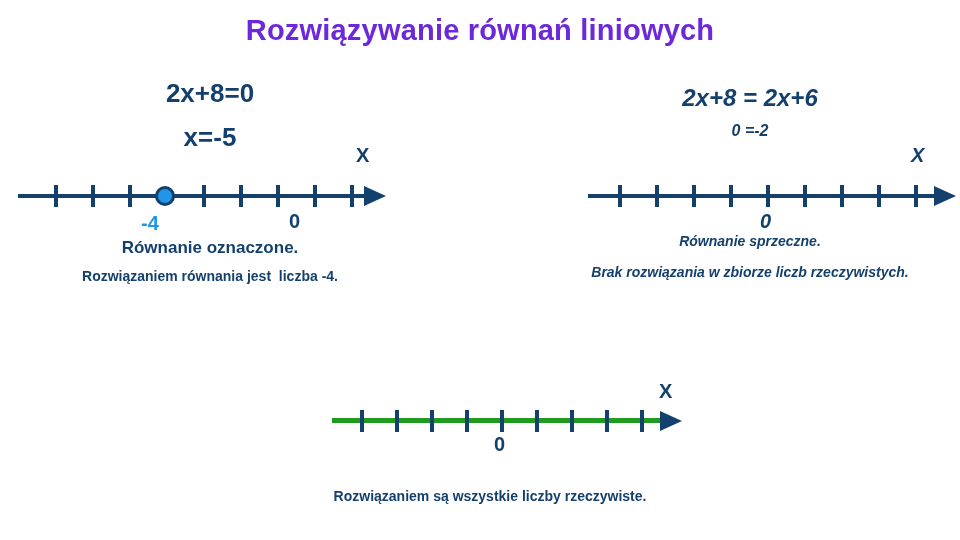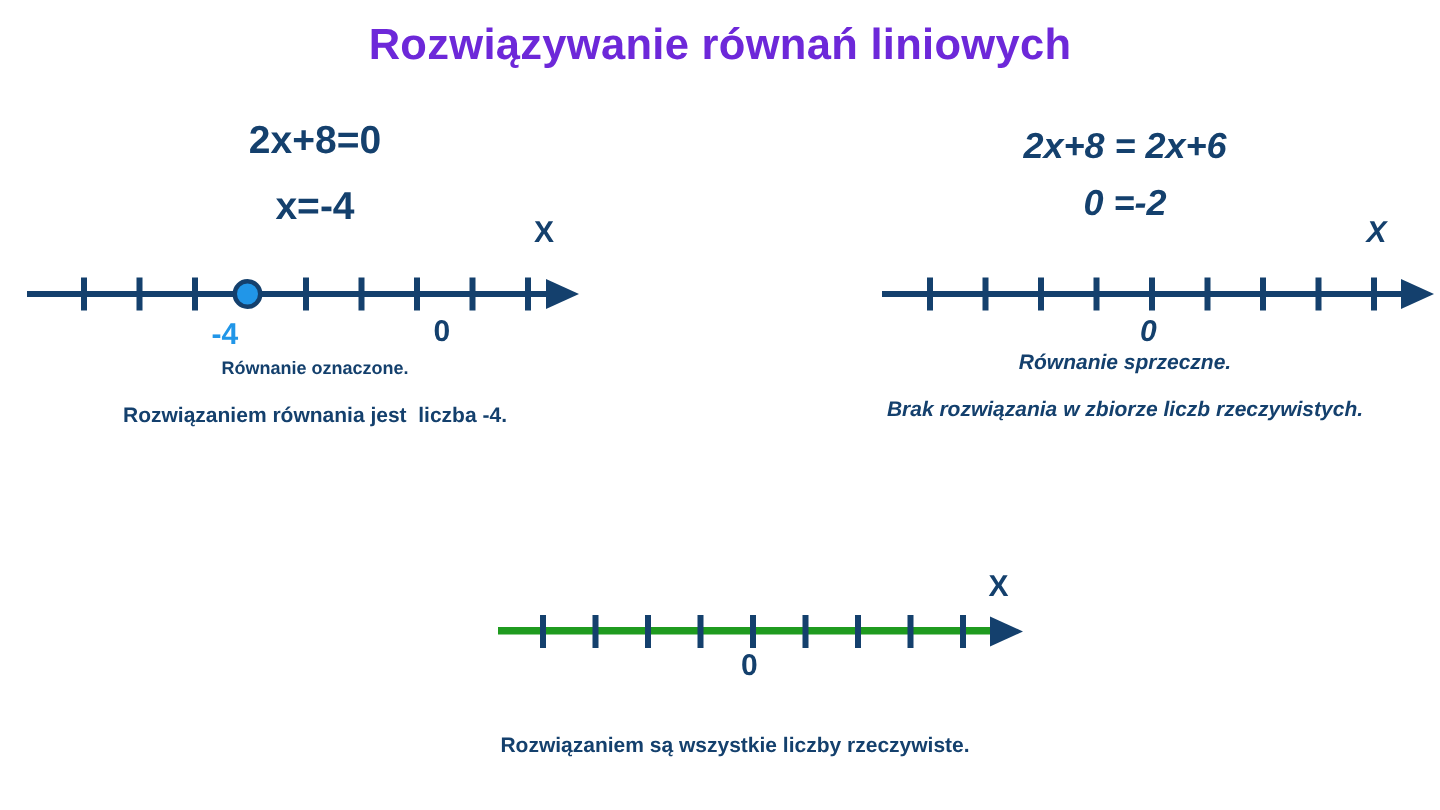--- a/index.html
+++ b/index.html
@@ -85,45 +85,45 @@
     border-radius: 50%;
     background: #2196e8;
     border: 3px solid #14406d;
     box-sizing: border-box;
   }
 
   
   #panel-determinate { left: 0px; top: 78px; width: 440px; height: 215px; }
   #panel-determinate .eq1 { position: absolute; left: 0; top: 0; width: 420px; text-align: center; font-size: 26px; }
   #panel-determinate .eq2 { position: absolute; left: 0; top: 44px; width: 420px; text-align: center; font-size: 26px; }
-  #panel-determinate .cap1 { position: absolute; left: 0; top: 160px; width: 420px; font-size: 12px; }
+  #panel-determinate .cap1 { position: absolute; left: 0; top: 160px; width: 420px; font-size: 17px; }
   #panel-determinate .cap2 { position: absolute; left: 0; top: 190px; width: 420px; font-size: 14px; }
 
   
   #panel-contradictory { left: 540px; top: 78px; width: 420px; height: 215px; font-style: italic; }
   #panel-contradictory .eq1 { position: absolute; left: 0; top: 6px; width: 420px; text-align: center; font-size: 24px; }
-  #panel-contradictory .eq2 { position: absolute; left: 0; top: 44px; width: 420px; text-align: center; font-size: 24px; }
+  #panel-contradictory .eq2 { position: absolute; left: 0; top: 44px; width: 420px; text-align: center; font-size: 16px; }
   #panel-contradictory .cap1 { position: absolute; left: 0; top: 155px; width: 420px; font-size: 14px; }
   #panel-contradictory .cap2 { position: absolute; left: 0; top: 186px; width: 420px; font-size: 14px; }
 
   
   #panel-identity { left: 270px; top: 300px; width: 440px; height: 215px; }
   #panel-identity .eq1 { position: absolute; left: 0; top: 4px; width: 440px; text-align: center; font-size: 24px; }
   #panel-identity .eq2 { position: absolute; left: 0; top: 42px; width: 440px; text-align: center; font-size: 24px; }
   #panel-identity .cap1 { position: absolute; left: 0; top: 157px; width: 440px; font-size: 14px; }
   #panel-identity .cap2 { position: absolute; left: 0; top: 188px; width: 440px; font-size: 14px; }
 </style>
 </head>
 <body>
 
 <div class="title">Rozwiązywanie równań liniowych</div>
 
 <div class="panel" id="panel-determinate">
   <div class="eq eq1">2x+8=0</div>
-  <div class="eq eq2">x=-4</div>
+  <div class="eq eq2">x=-5</div>
 
   <div class="numline" id="numline-determinate" style="left:18px; top:98px; width:400px; height:40px;">
     <div class="shaft" style="top:18px; width:348px; background:#14406d;"></div>
     <div class="tick" style="left:36px;  top:9px;"></div>
     <div class="tick" style="left:73px;  top:9px;"></div>
     <div class="tick" style="left:110px; top:9px;"></div>
     <div class="tick" style="left:184px; top:9px;"></div>
     <div class="tick" style="left:221px; top:9px;"></div>
     <div class="tick" style="left:258px; top:9px;"></div>
     <div class="tick" style="left:295px; top:9px;"></div>

